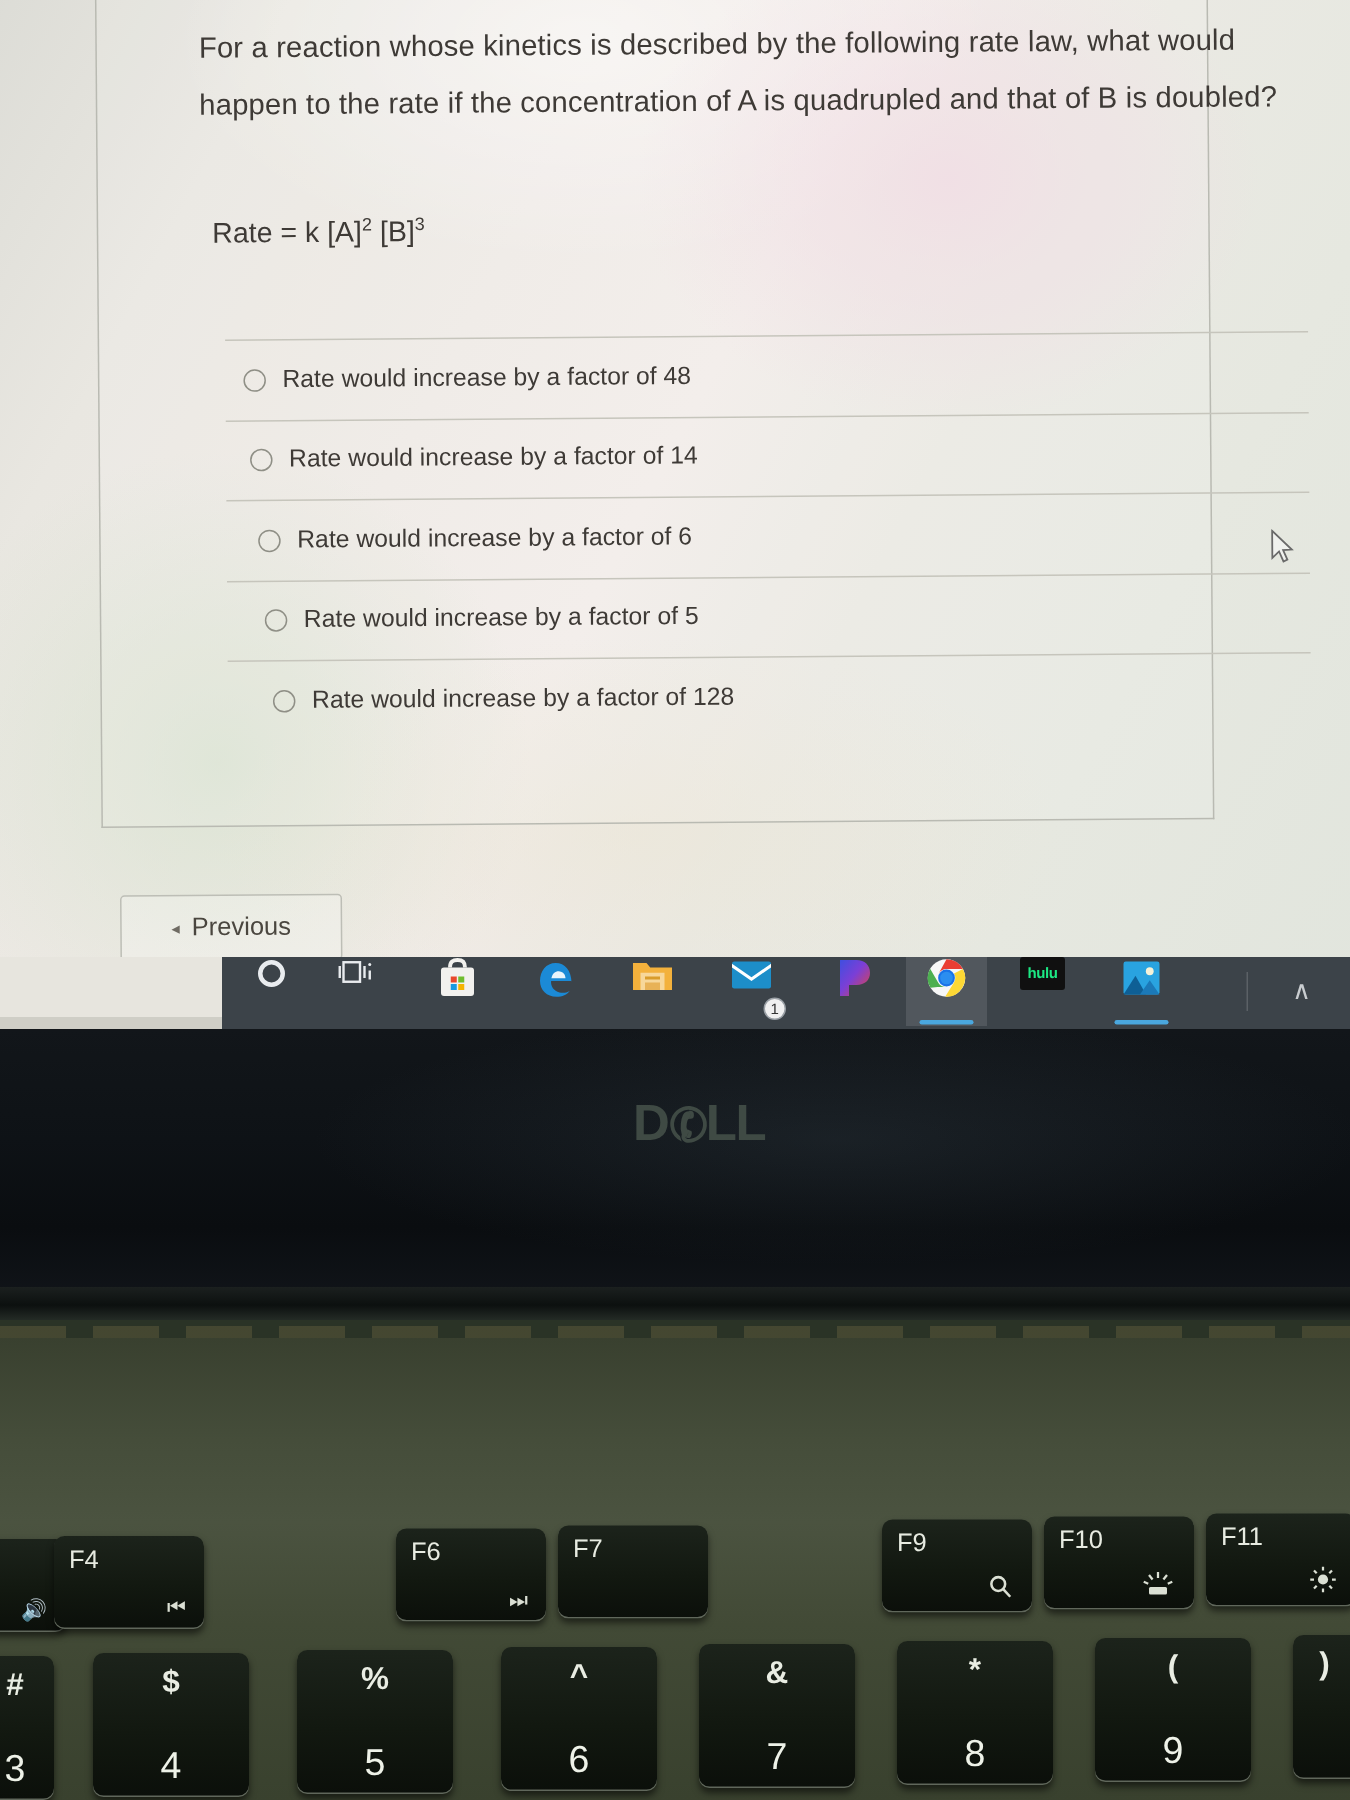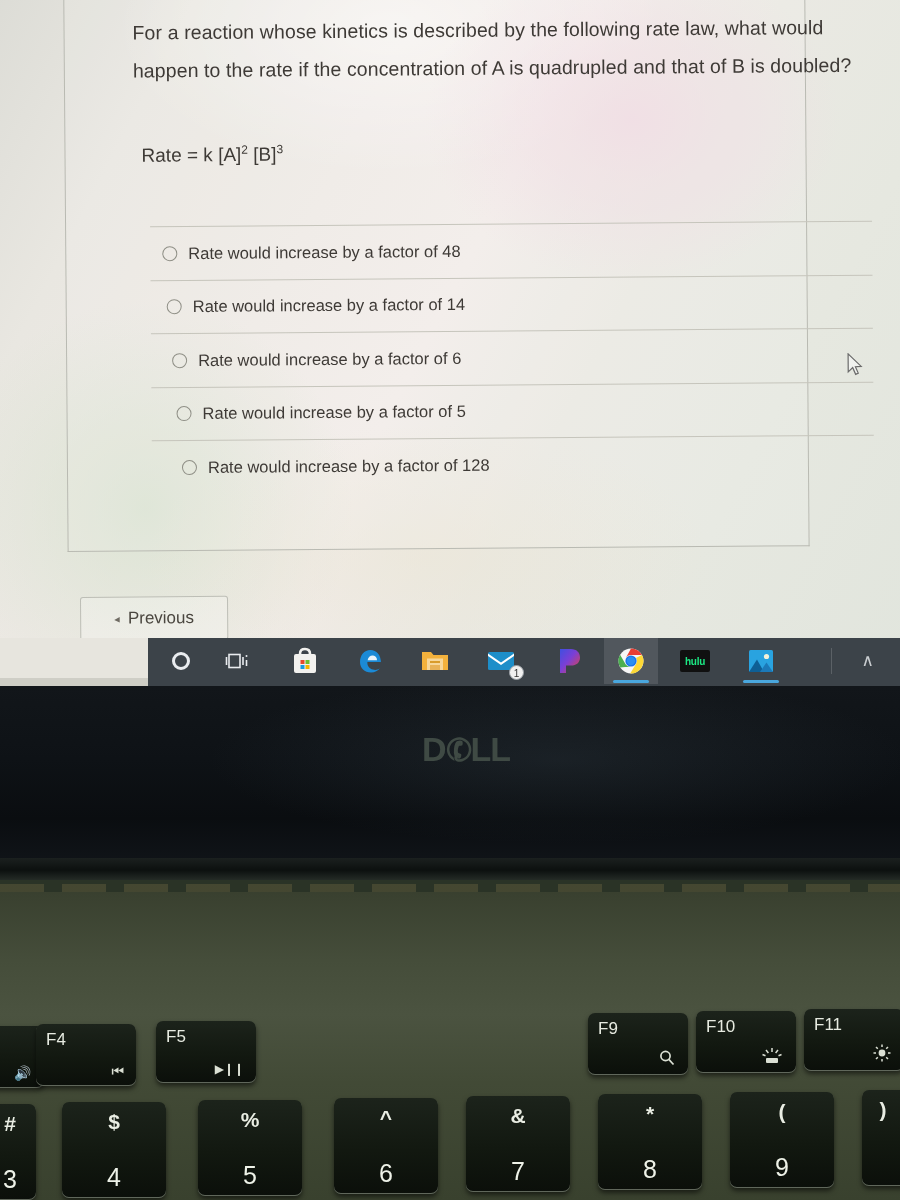--- a/index.html
+++ b/index.html
@@ -93,21 +93,21 @@
   #mouse-cursor{ position:absolute; left:852px; top:360px; width:18px; height:24px; }
 
   
   #taskbar{
     position:absolute; left:0; top:638px; width:900px; height:48px;
     background:#3c4349; overflow:hidden;
   }
   #taskbar-inner{ position:absolute; left:148px; top:0; width:752px; height:48px; }
   .tb-item{
     position:absolute; top:0; width:54px; height:46px;
-    display:flex; align-items:center; justify-content:center;
+    display:flex; justify-content:center;
   }
   .tb-active{ background:rgba(255,255,255,.11); }
   .tb-underline{ position:absolute; bottom:1px; left:9px; width:36px; height:3px; background:#4aa7de; border-radius:2px; }
   #tb-left-white{ position:absolute; left:0; top:0; width:148px; height:48px; background:#e7e5de; }
   #tb-left-white2{ position:absolute; left:0; top:40px; width:148px; height:8px; background:#cfcec6; }
   #tray-chevron{ position:absolute; right:26px; top:12px; color:#c9cdd0; font-size:17px; }
   #tray-divider{ position:absolute; right:68px; top:10px; width:1px; height:26px; background:rgba(255,255,255,.16); }
   .badge{
     position:absolute; right:4px; bottom:4px; width:15px; height:15px; border-radius:50%;
     background:#f0f0f0; color:#333; font-size:10px; line-height:15px; text-align:center;
@@ -359,26 +359,29 @@
   <div class="key fkey partial" style="left:-34px; top:26px; width:78px;">
 
     <span class="kicon">🔊</span>
   </div>
 
   <div class="key fkey" style="left:36px; top:24px; width:100px;">
     <span class="klabel">F4</span>
     <span class="kicon">⏮</span>
   </div>
 
-  <div class="key fkey" style="left:156px; top:21px; width:100px;">
-    <span class="klabel">F5</span>
-    <span class="kicon" style="font-size:12px;">▶❙❙</span>
-  </div>
-
-
+
+  <div class="key fkey" style="left:264px; top:19px; width:100px;">
+    <span class="klabel">F6</span>
+    <span class="kicon">⏭</span>
+  </div>
+
+  <div class="key fkey" style="left:372px; top:17px; width:100px;">
+    <span class="klabel">F7</span>
+  </div>
 
 
   <div class="key fkey" style="left:588px; top:13px; width:100px;padding-left:17px;">
     <span class="klabel">F9</span>
     <svg class="kicon" width="18" height="18" viewBox="0 0 18 18">
       <circle cx="7.5" cy="7" r="4.6" fill="none" stroke="#dbe0d4" stroke-width="1.7"></circle>
       <line x1="10.8" y1="10.4" x2="15.5" y2="15.5" stroke="#dbe0d4" stroke-width="1.7"></line>
     </svg>
   </div>
 

